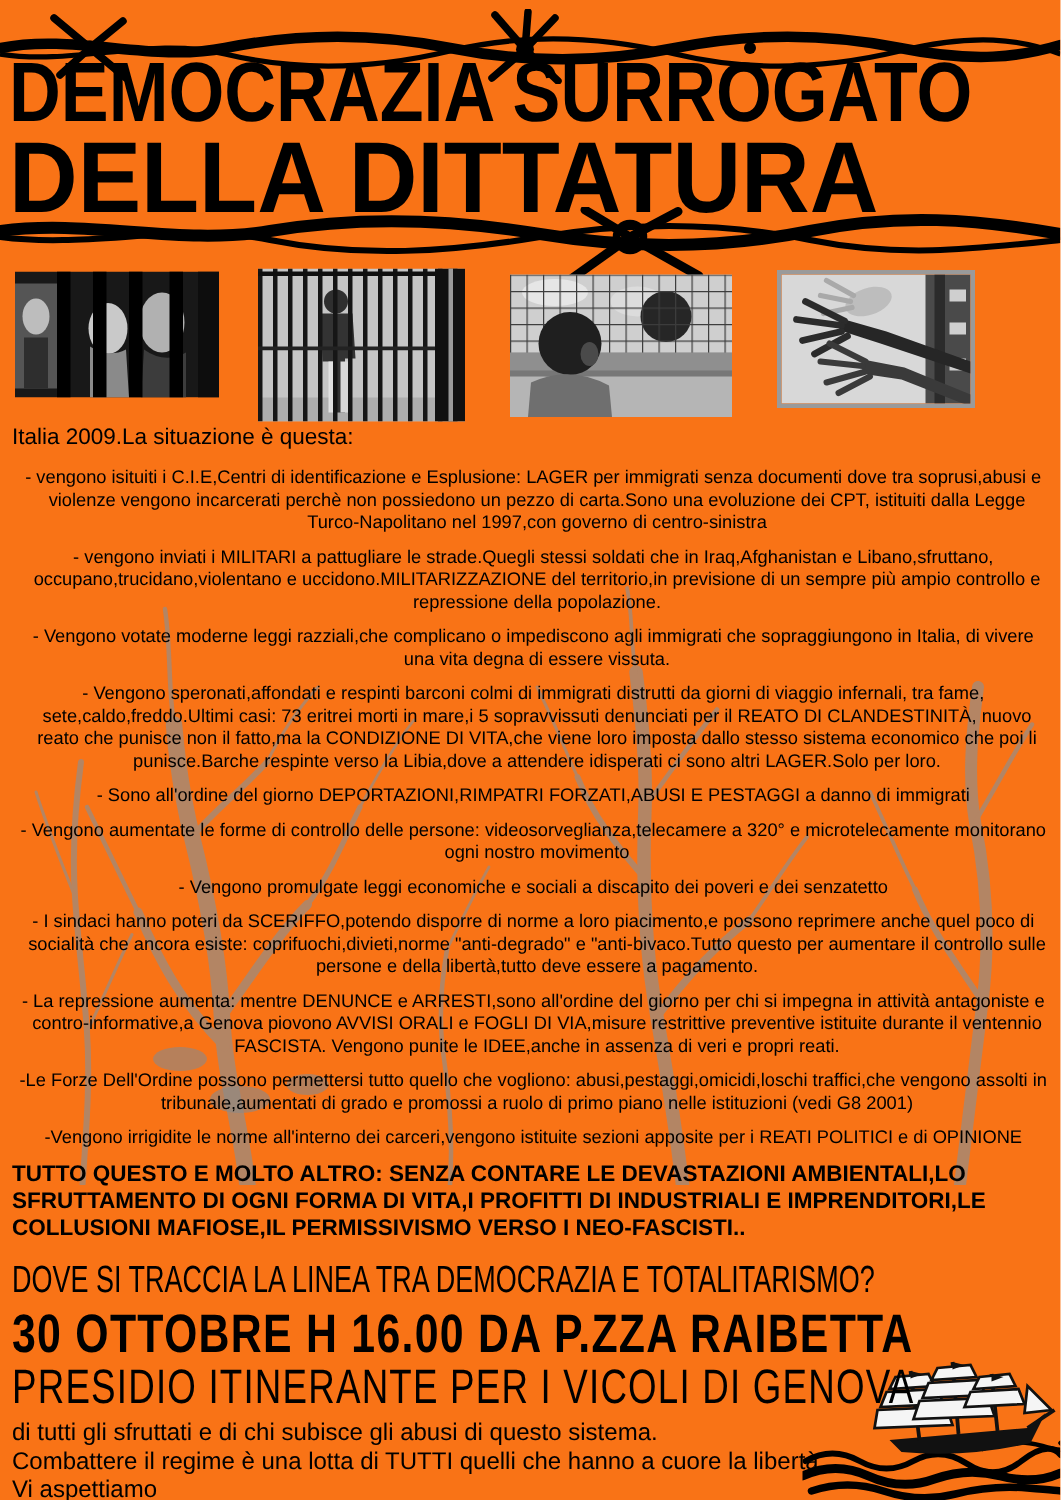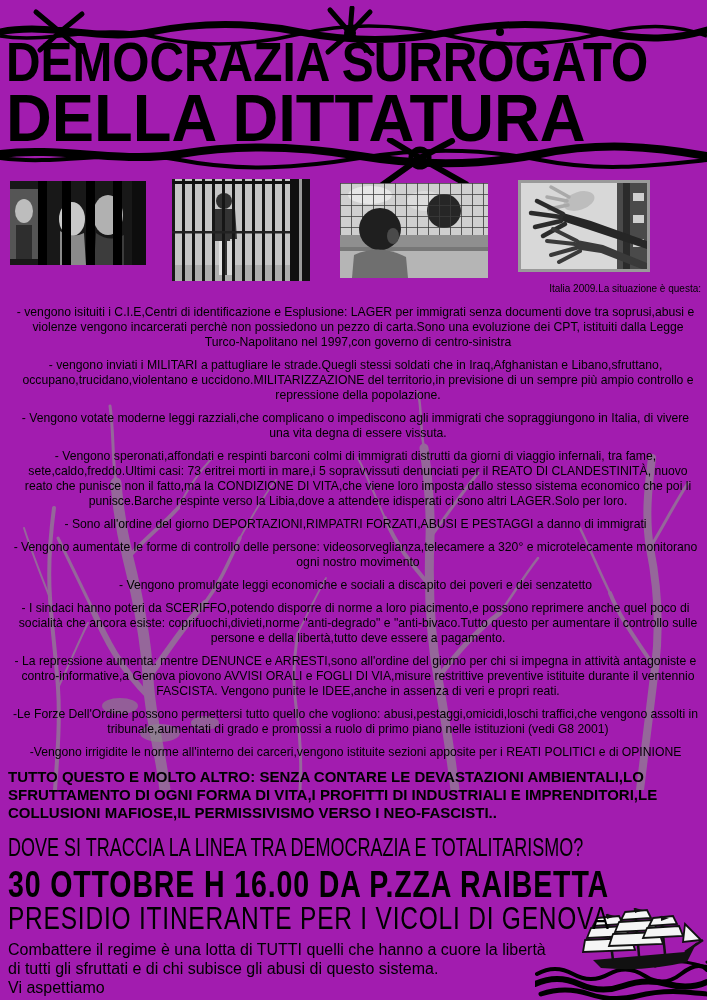--- a/index.html
+++ b/index.html
@@ -1,37 +1,37 @@
 <!DOCTYPE html>
 <html><head>
 <meta charset="utf-8">
 <style>
   html,body{margin:0;padding:0;background:#fff;}
   .poster{
-    position:relative;width:707px;height:1000px;background:#a21caf;
+    position:relative;width:707px;height:1000px;background:#f97316;
     font-family:"Liberation Sans",sans-serif;color:#000;overflow:hidden;
   }
   svg{display:block}
   .wire{position:absolute;left:0;width:707px;}
   .wire-top{top:6px;height:50px;}
   .wire-bottom{top:138px;height:52px;}
   .headline{position:absolute;left:6px;margin:0;font-weight:700;white-space:nowrap;line-height:1;}
   .headline span{display:inline-block;transform-origin:0 50%;}
   .headline-1{top:36px;font-size:52px;}
   .headline-1 span{transform:scaleX(0.92) scaleY(1.08);}
   .headline-2{top:86px;font-size:64px;text-decoration:underline;}
   .headline-2 span{transform:scaleX(0.99) scaleY(1.05);}
   .photo{position:absolute;}
   .photo-1{left:10px;top:181px;width:136px;height:84px;}
   .photo-2{left:172px;top:179px;width:138px;height:102px;}
   .photo-3{left:340px;top:183px;width:148px;height:95px;}
   .photo-4{left:518px;top:180px;width:126px;height:86px;border:3px solid #9a9a9a;}
   .branches{position:absolute;left:0;top:388px;width:707px;height:402px;z-index:0;}
   .content{position:absolute;left:8px;top:283px;width:693px;z-index:1;}
-  .intro{font-size:10px;margin:0 0 11px 0;text-align:right;}
+  .intro{font-size:15px;margin:0 0 11px 0;}
   .bullet{font-size:12.2px;line-height:15px;margin:0 0 8px 0;padding-left:7px;text-indent:-5px;text-align:center;}
   .summary{font-size:15px;line-height:18px;margin:3px 0 4px 0;font-weight:bold;}
   .question{margin:12px 0 2px 0;font-size:24px;line-height:28px;font-weight:400;white-space:nowrap;}
   .question span{display:inline-block;transform:scaleX(0.75) scaleY(1.05);transform-origin:0 50%;}
   .event-1{margin:4px 0 0 0;font-size:34px;line-height:36px;font-weight:700;white-space:nowrap;}
   .event-1 span{display:inline-block;transform:scaleX(0.84) scaleY(1.06);transform-origin:0 50%;letter-spacing:1px;}
   .event-2{margin:0 0 5px 0;font-size:31px;line-height:33px;font-weight:400;white-space:nowrap;}
   .event-2 span{display:inline-block;transform:scaleX(0.79) scaleY(1.04);transform-origin:0 50%;letter-spacing:1px;}
   .closing{font-size:16px;line-height:19px;margin:2px 0 0 0;max-width:545px;}
   .closing p{margin:0;}
@@ -210,22 +210,22 @@
     <p class="bullet">-Vengono irrigidite le norme all'interno dei carceri,vengono istituite sezioni apposite per i REATI POLITICI e di OPINIONE</p>
 
     <p class="summary">TUTTO QUESTO E MOLTO ALTRO: SENZA CONTARE LE DEVASTAZIONI AMBIENTALI,LO SFRUTTAMENTO DI OGNI FORMA DI VITA,I PROFITTI DI INDUSTRIALI E IMPRENDITORI,LE COLLUSIONI MAFIOSE,IL PERMISSIVISMO VERSO I NEO-FASCISTI..</p>
 
     <h2 class="question"><span>DOVE SI TRACCIA LA LINEA TRA DEMOCRAZIA E TOTALITARISMO?</span></h2>
 
     <h2 class="event-1"><span>30 OTTOBRE H 16.00  DA  P.ZZA RAIBETTA</span></h2>
     <h2 class="event-2"><span>PRESIDIO ITINERANTE PER I VICOLI DI GENOVA</span></h2>
 
     <div class="closing">
+      <p>di tutti gli sfruttati e di chi subisce gli abusi di questo sistema.</p>
       <p>Combattere il regime è una lotta di TUTTI quelli che hanno a cuore la libertà</p>
-      <p>di tutti gli sfruttati e di chi subisce gli abusi di questo sistema.</p>
       <p>Vi aspettiamo</p>
     </div>
   </div>
 
   <svg class="ship" viewBox="0 0 172 96" aria-hidden="true">
     <g stroke="#000" fill="none" stroke-linecap="round">
       <path d="M120,62 Q140,54 160,60 T172,58" stroke-width="3"></path>
       <path d="M2,70 Q20,60 38,70 T74,70 T110,72 T146,70 T172,66" stroke-width="4"></path>
       <path d="M0,80 Q22,70 44,80 T88,82 T132,80 T172,78" stroke-width="6"></path>
       <path d="M6,90 Q30,82 54,90 T102,92 T150,88 T172,90" stroke-width="5"></path>

